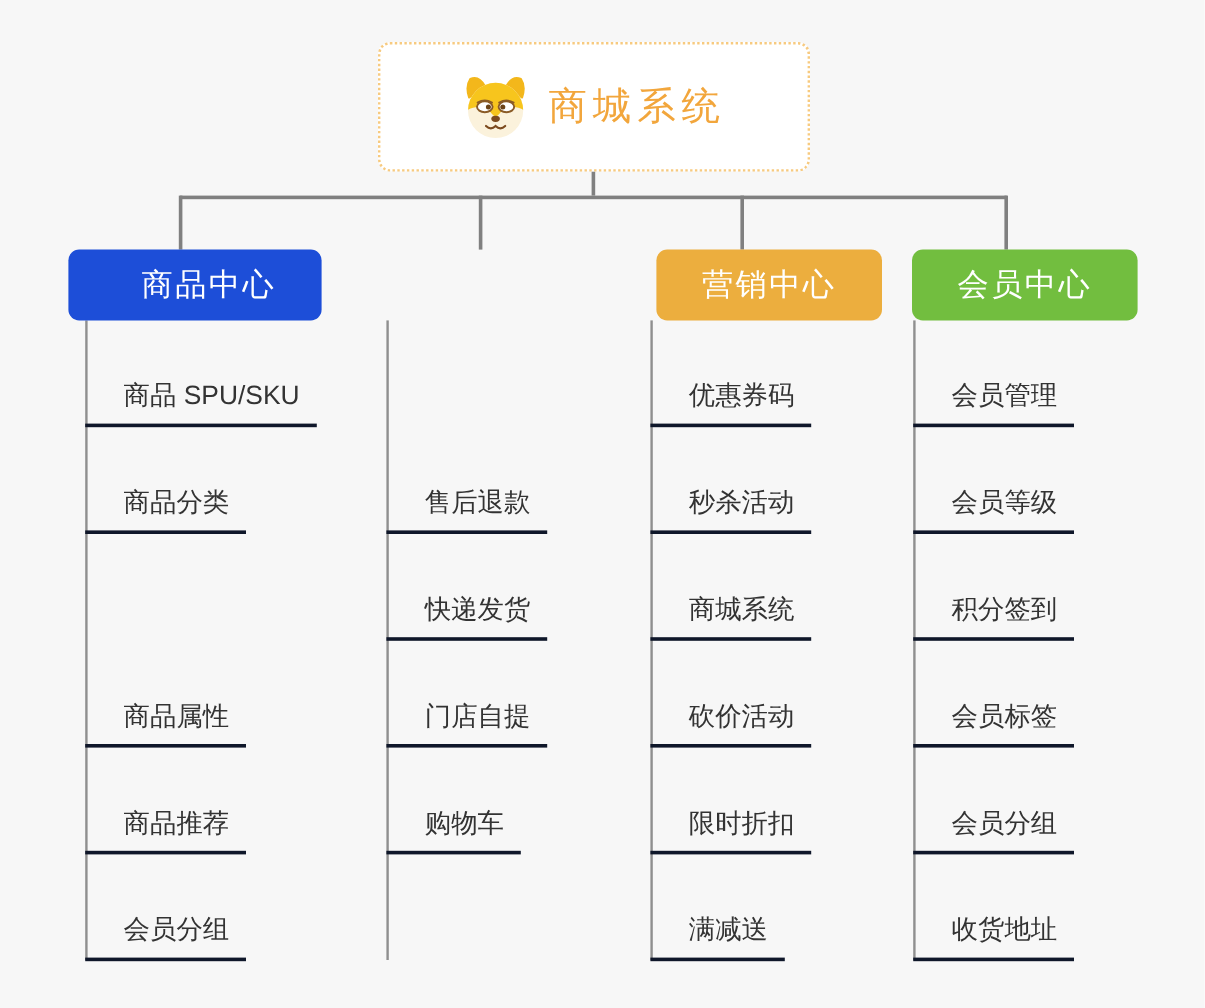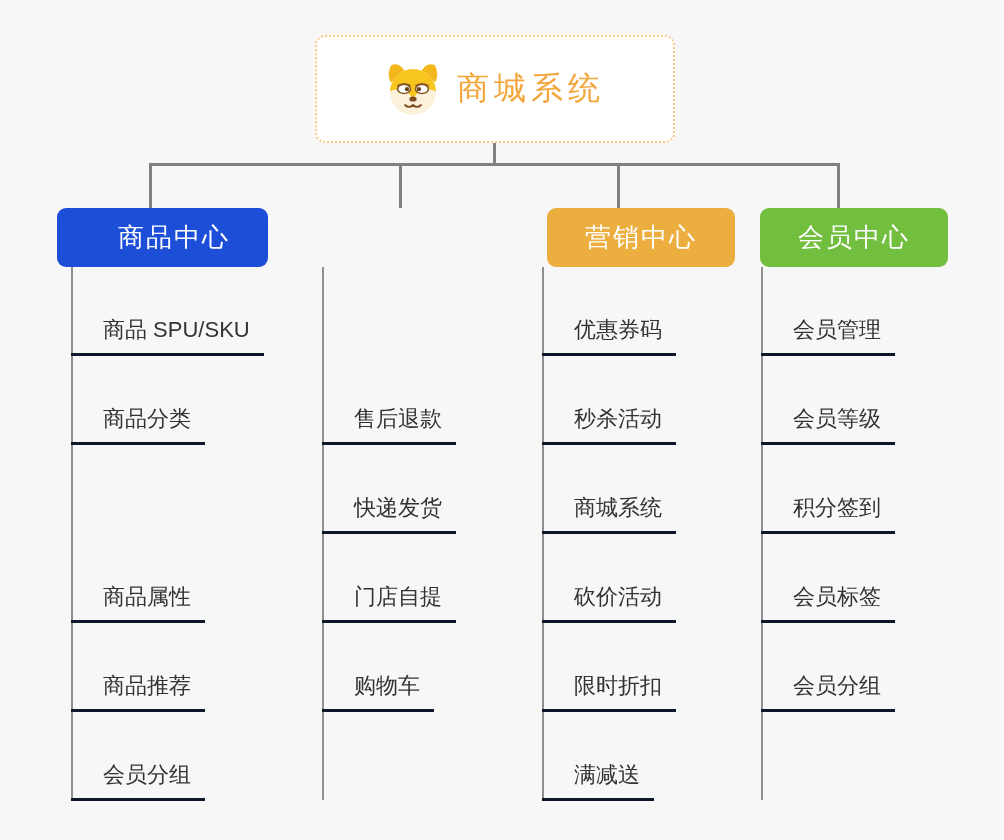--- a/index.html
+++ b/index.html
@@ -93,14 +93,15 @@
   <div class="leaf" style="left:542px;top:493px">商城系统</div>
   <div class="leaf" style="left:542px;top:582px">砍价活动</div>
   <div class="leaf" style="left:542px;top:671px">限时折扣</div>
   <div class="leaf" style="left:542px;top:760px">满减送</div>
 
   <div class="leaf" style="left:761px;top:315px">会员管理</div>
   <div class="leaf" style="left:761px;top:404px">会员等级</div>
   <div class="leaf" style="left:761px;top:493px">积分签到</div>
   <div class="leaf" style="left:761px;top:582px">会员标签</div>
   <div class="leaf" style="left:761px;top:671px">会员分组</div>
+  <div class="leaf" style="left:761px;top:760px">收货地址</div>
 
 </div>
 
 </body></html>

